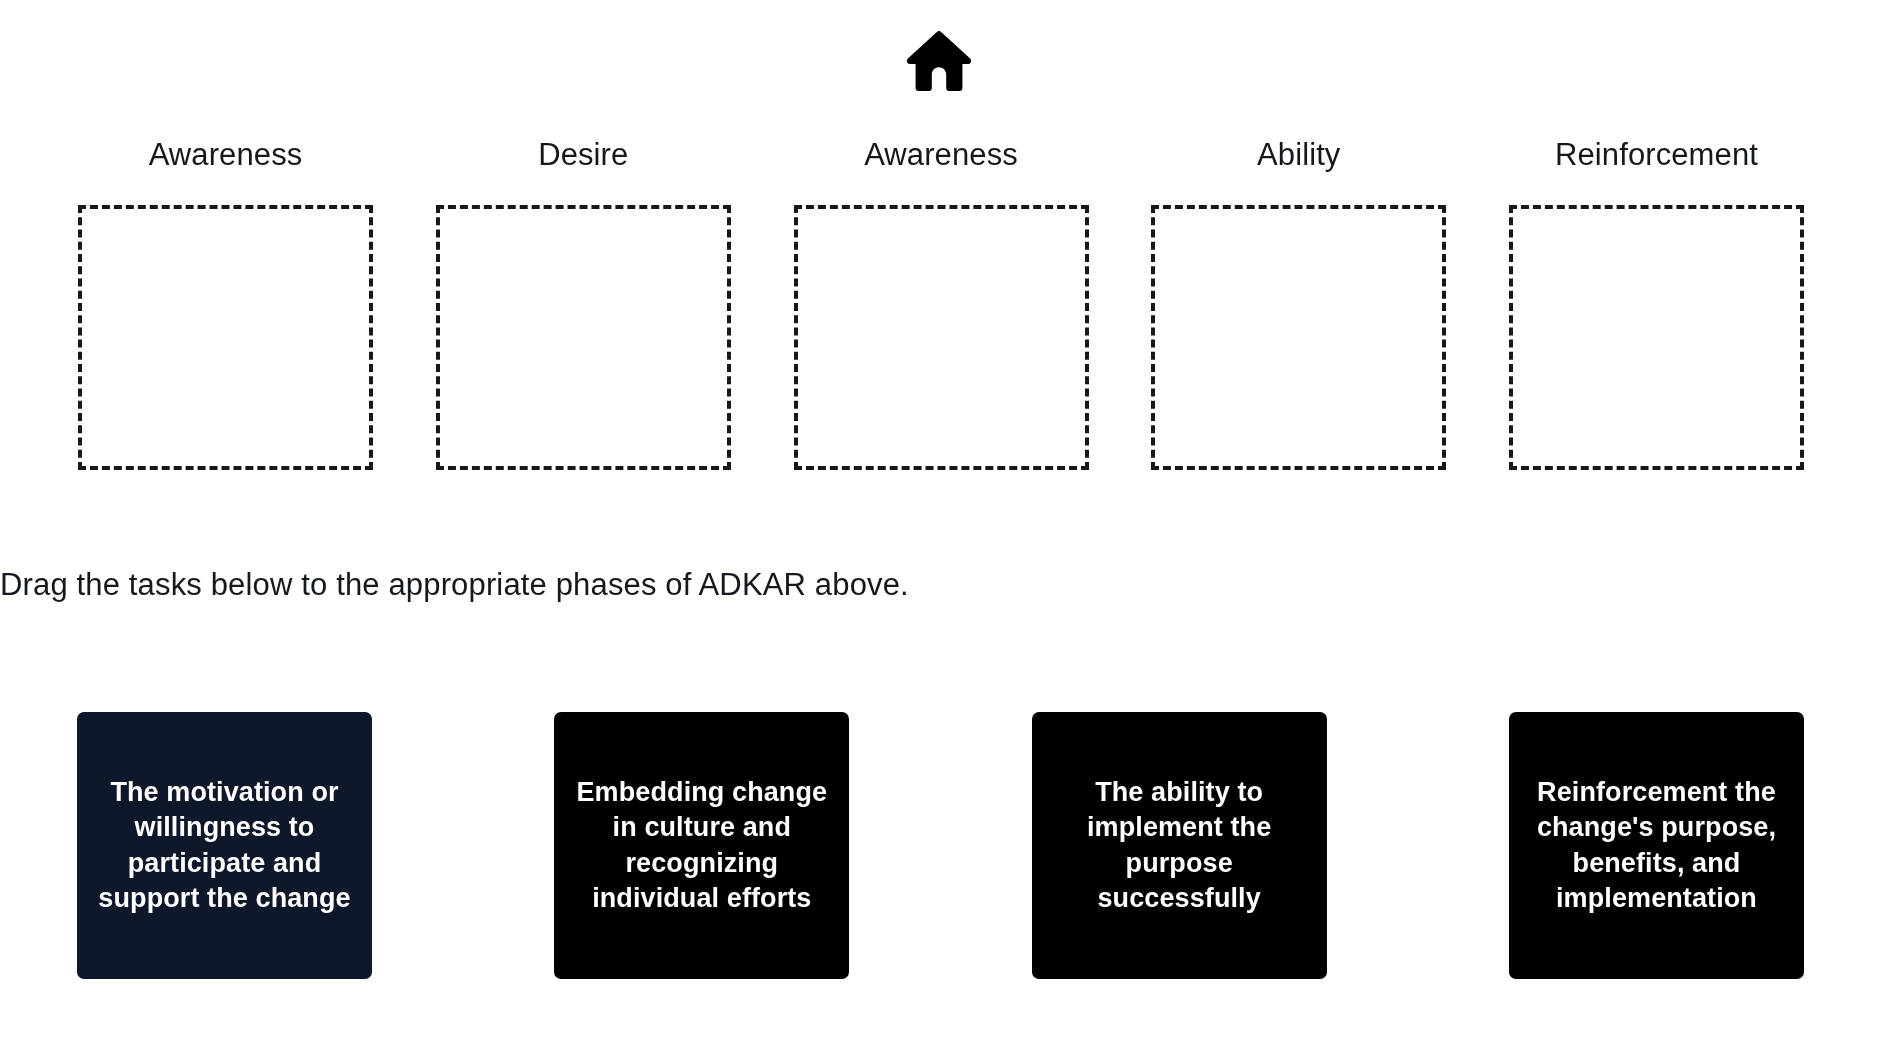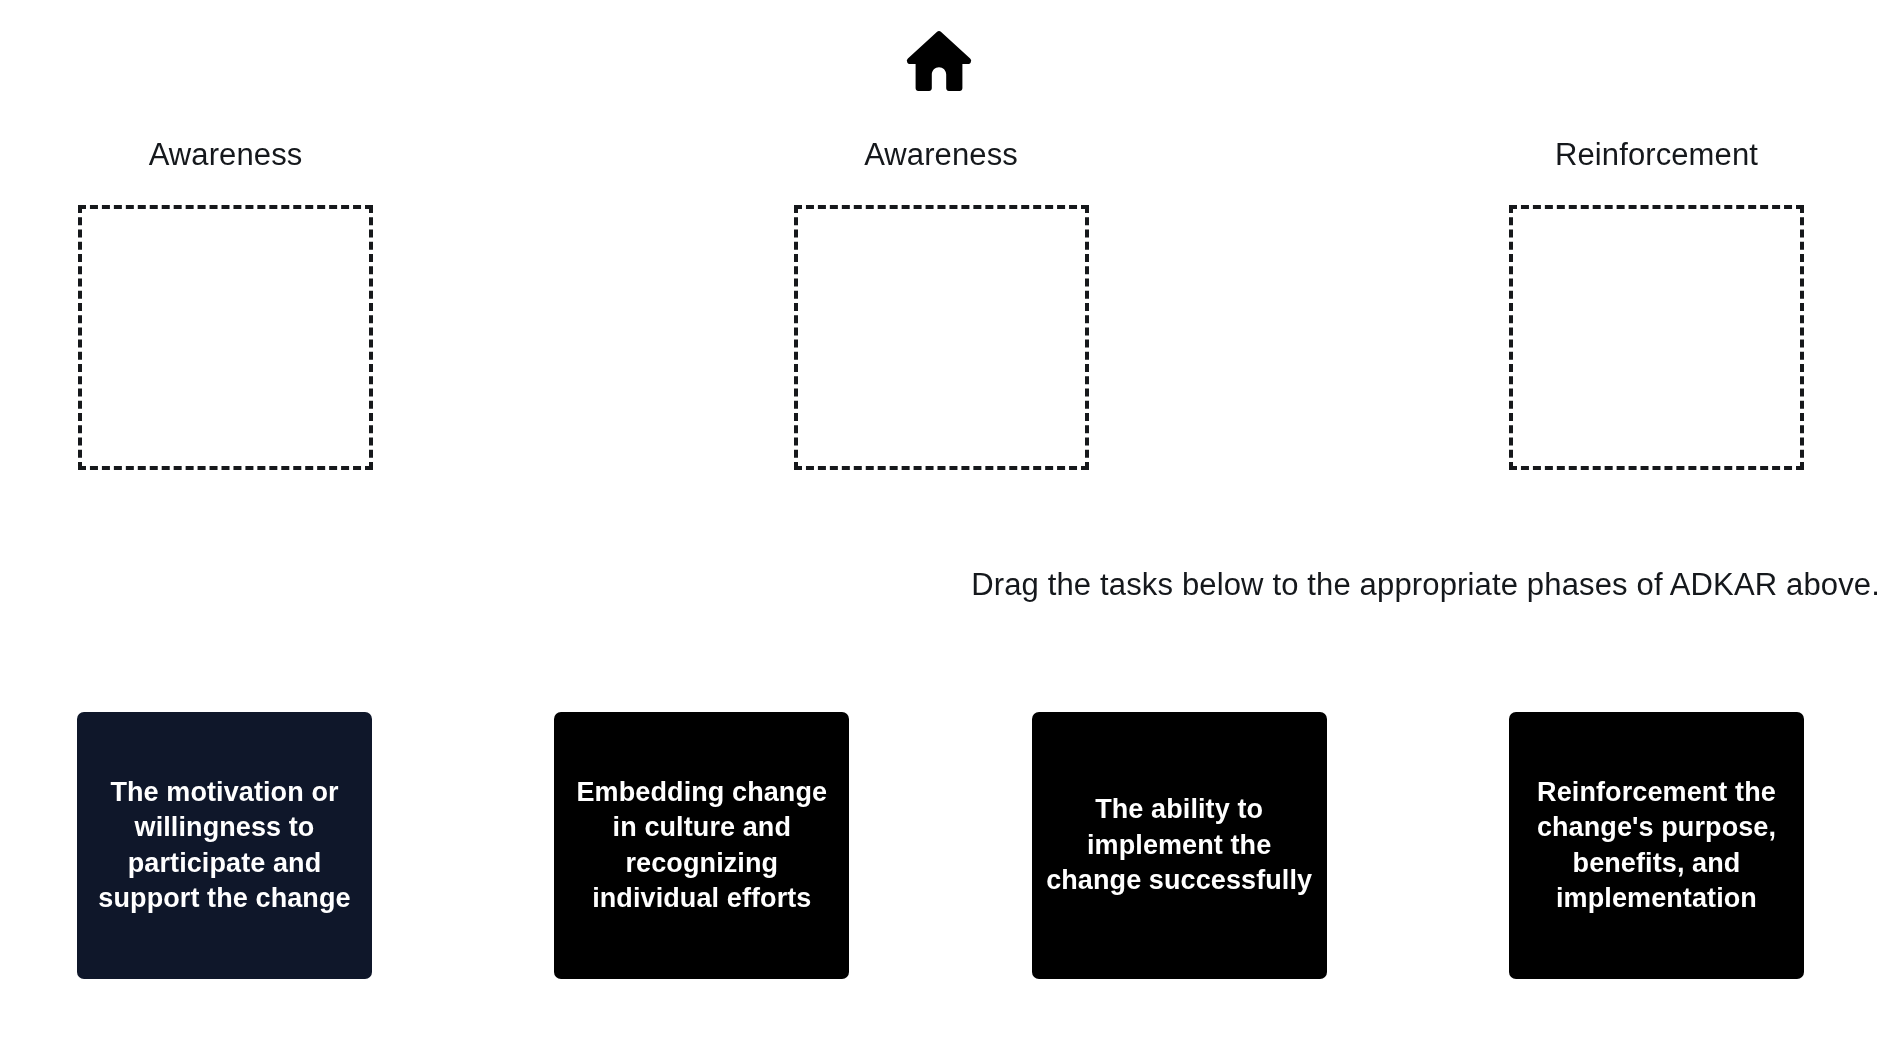--- a/index.html
+++ b/index.html
@@ -77,21 +77,21 @@
     background: transparent;
     box-sizing: content-box;
   }
 
   
   .instruction {
     position: absolute;
     left: 0;
     top: 565px;
     width: 1880px;
-    text-align: right;
+    text-align: left;
     font-size: 31px;
     font-weight: 400;
     line-height: 40px;
     letter-spacing: 0.15px;
     color: #15181c;
   }
 
   
   .cards-row {
     position: absolute;
@@ -137,26 +137,34 @@
     </svg>
   </div>
 
   <div class="phase-row">
 
     <div class="phase-col">
       <div class="phase-label">Awareness</div>
       <div class="dropzone"></div>
     </div>
 
+    <div class="phase-col">
+      <div class="phase-label">Desire</div>
+      <div class="dropzone"></div>
+    </div>
 
     <div class="phase-col">
       <div class="phase-label">Awareness</div>
       <div class="dropzone"></div>
     </div>
 
+    <div class="phase-col">
+      <div class="phase-label">Ability</div>
+      <div class="dropzone"></div>
+    </div>
 
     <div class="phase-col">
       <div class="phase-label">Reinforcement</div>
       <div class="dropzone"></div>
     </div>
 
   </div>
 
   <div class="instruction">Drag the tasks below to the appropriate phases of ADKAR above.</div>
 
@@ -164,21 +172,21 @@
 
     <div class="task-card variant-soft" draggable="true">
       <span class="card-text">The motivation or willingness to participate and support the change</span>
     </div>
 
     <div class="task-card variant-pure" draggable="true">
       <span class="card-text">Embedding change in culture and recognizing individual efforts</span>
     </div>
 
     <div class="task-card variant-pure" draggable="true">
-      <span class="card-text">The ability to implement the change successfully</span>
+      <span class="card-text">The ability to implement the purpose successfully</span>
     </div>
 
     <div class="task-card variant-pure" draggable="true">
       <span class="card-text">Reinforcement the change's purpose, benefits, and implementation</span>
     </div>
 
 
   </div>
 
 </div>

